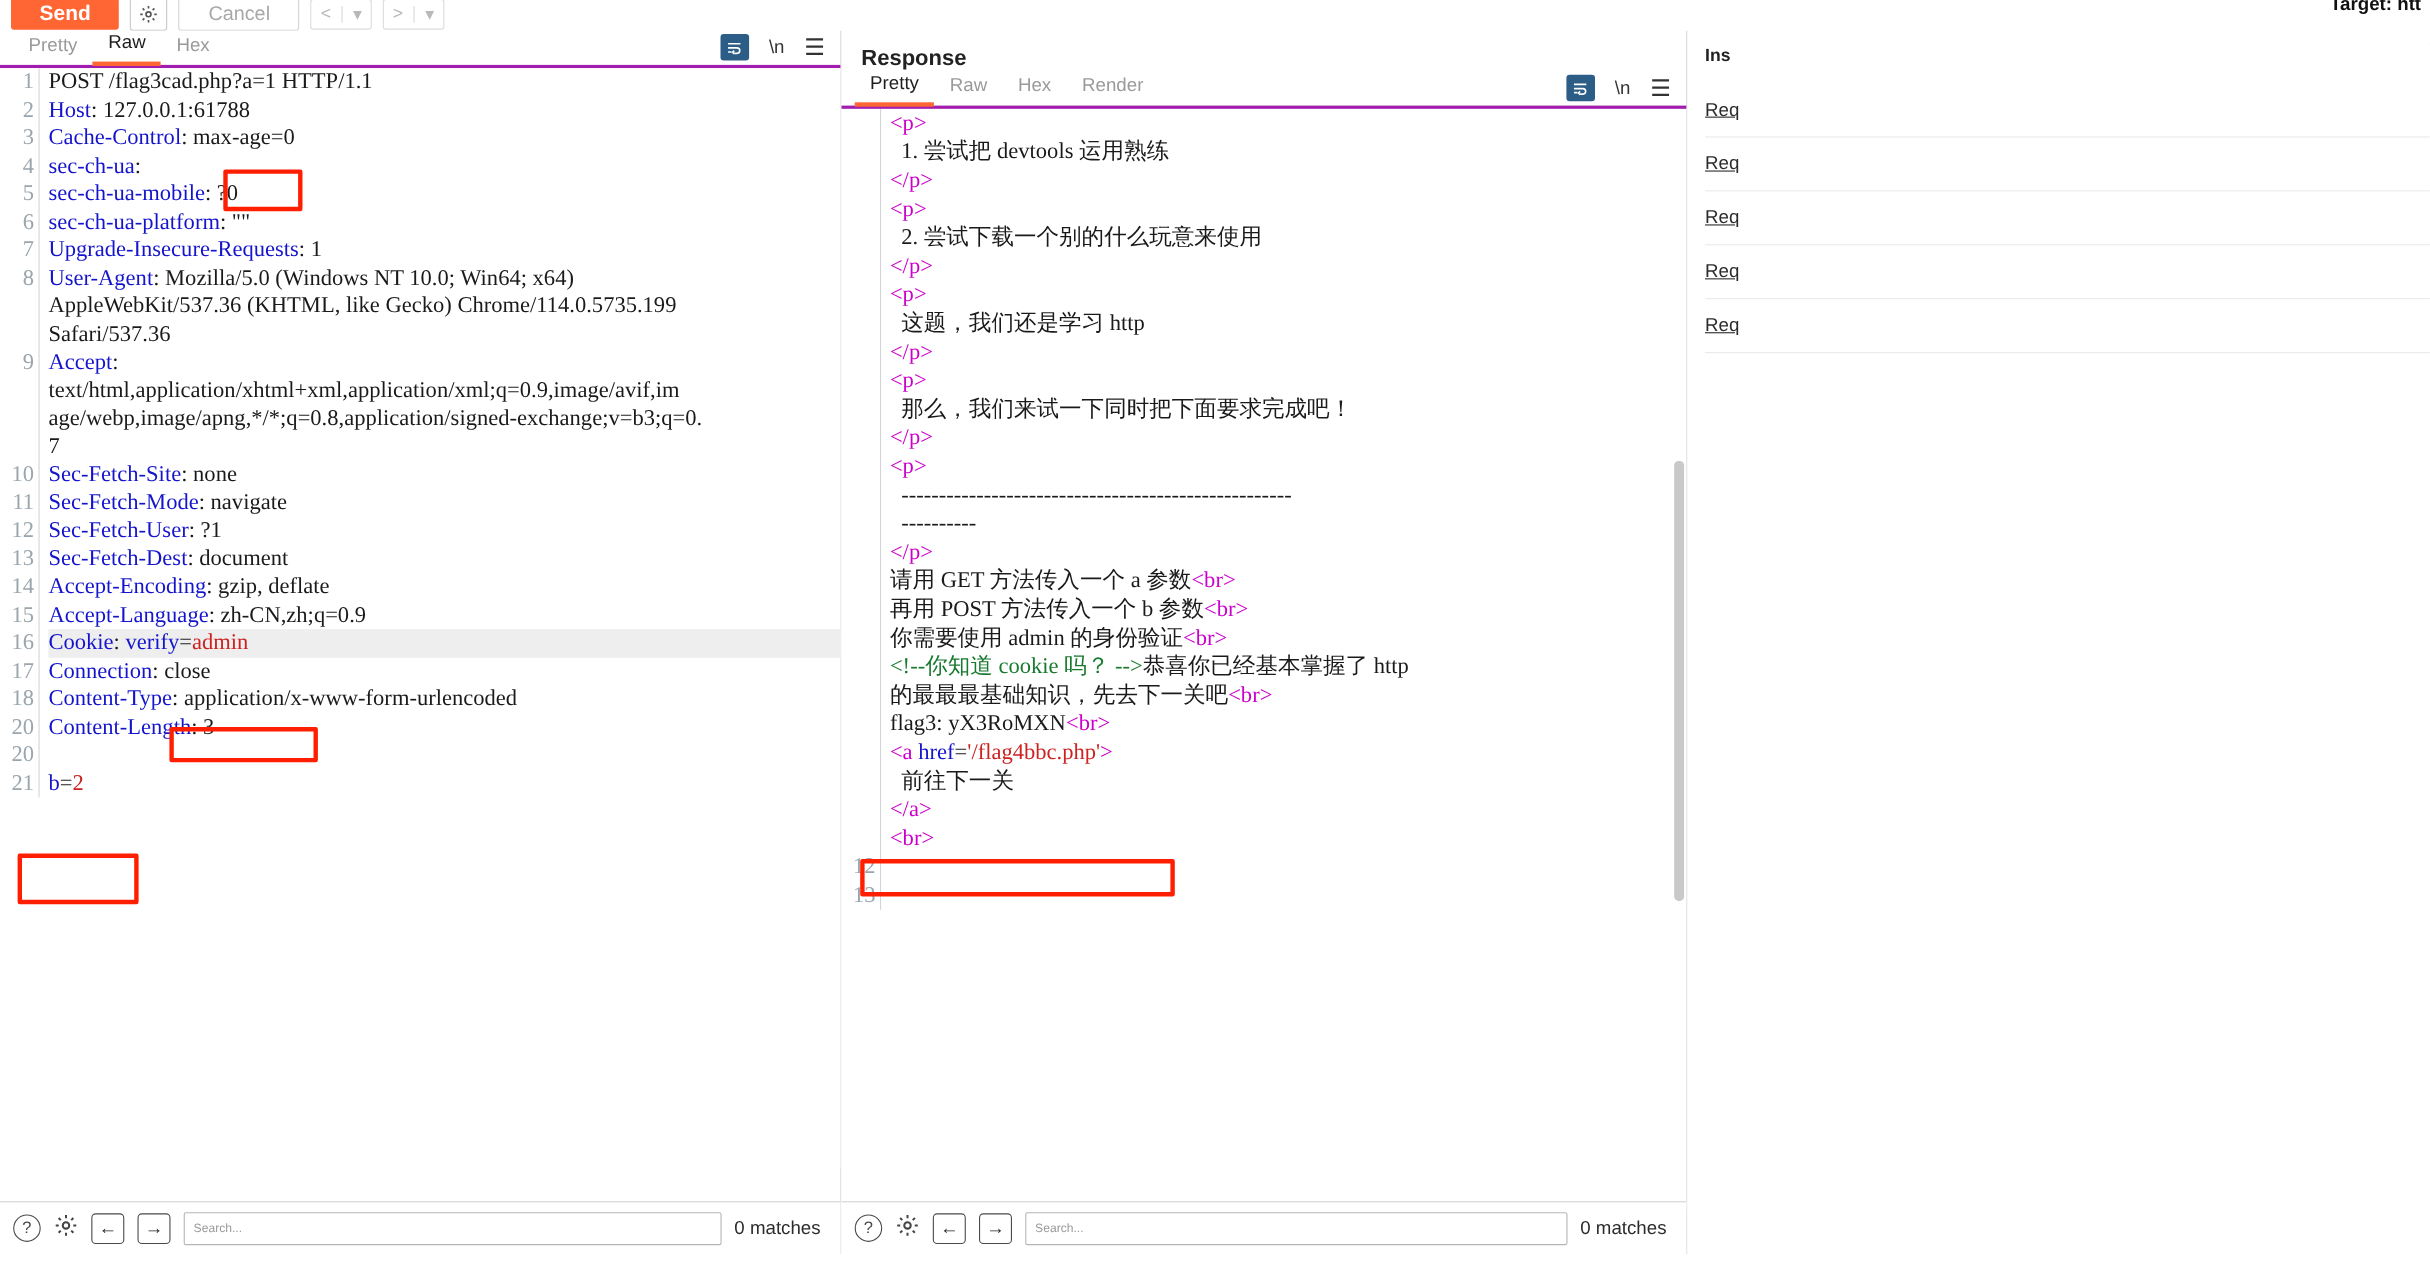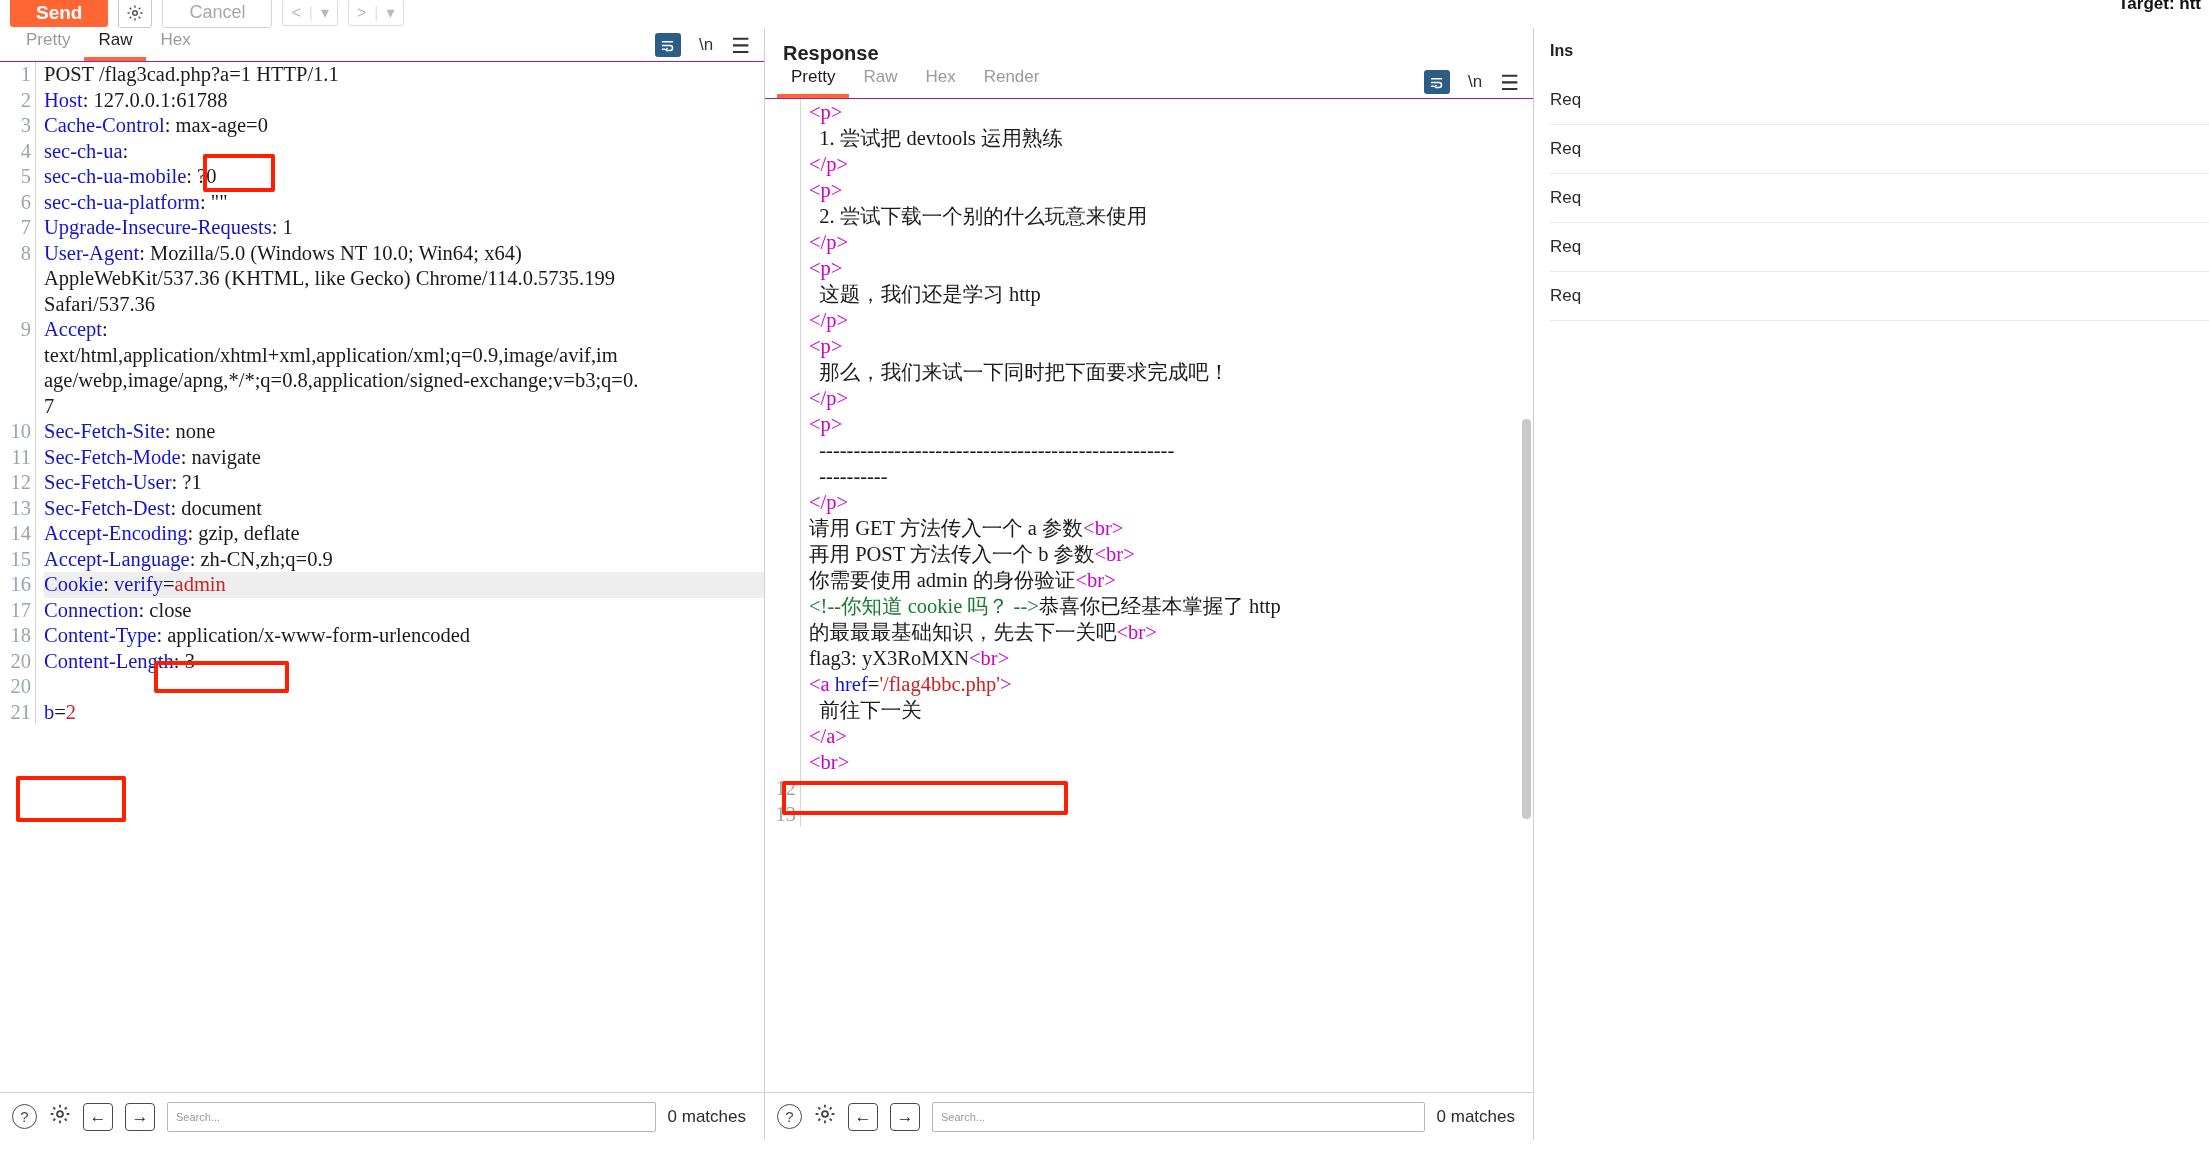--- a/index.html
+++ b/index.html
@@ -69,24 +69,24 @@
   .pane-request  { width: 765px; border-right: 1px solid #cfcfcf; }
   .pane-response { width: 769px; border-right: 1px solid #cfcfcf; }
   .pane-inspector{ width: 675px; }
 
   .pane-title {
     font-size: 20px; font-weight: bold; color: #222;
     padding: 14px 0 0 18px;
   }
 
   .tabs {
-    display: flex; align-items: flex-start;
+    display: flex; align-items: center;
     padding-left: 12px;
     height: 34px;
-    border-bottom: 1px solid #a21caf;
+    border-bottom: 3px solid #a21caf;
     position: relative;
   }
   .tab {
     font-size: 17px; color: #555;
     padding: 2px 14px 7px 14px;
     cursor: pointer; white-space: nowrap;
   }
   .tab.inactive { color: #9a9a9a; }
   .tab.active {
     color: #1d1d1d;
@@ -195,21 +195,21 @@
   .matches { font-size: 17px; color: #2b2b2b; white-space: nowrap; padding-right: 6px; }
 
   
   .insp-title { font-size: 16px; font-weight: bold; color: #222; padding: 14px 0 6px 16px; }
   .insp-list { padding: 10px 0 0 16px; }
   .insp-item {
     font-size: 17px; color: #2b2b2b;
     padding: 14px 0 14px 0;
     border-bottom: 1px solid #eaeaea;
     cursor: pointer;
-    white-space: nowrap; overflow: hidden;
+    white-space: nowrap; overflow: hidden; text-decoration: underline;
   }
   .gear-svg { display:block; }
 </style>
 </head>
 <body>
 
 <div id="app">
 
   <div class="toolbar">
     <button class="btn-send">Send</button>

